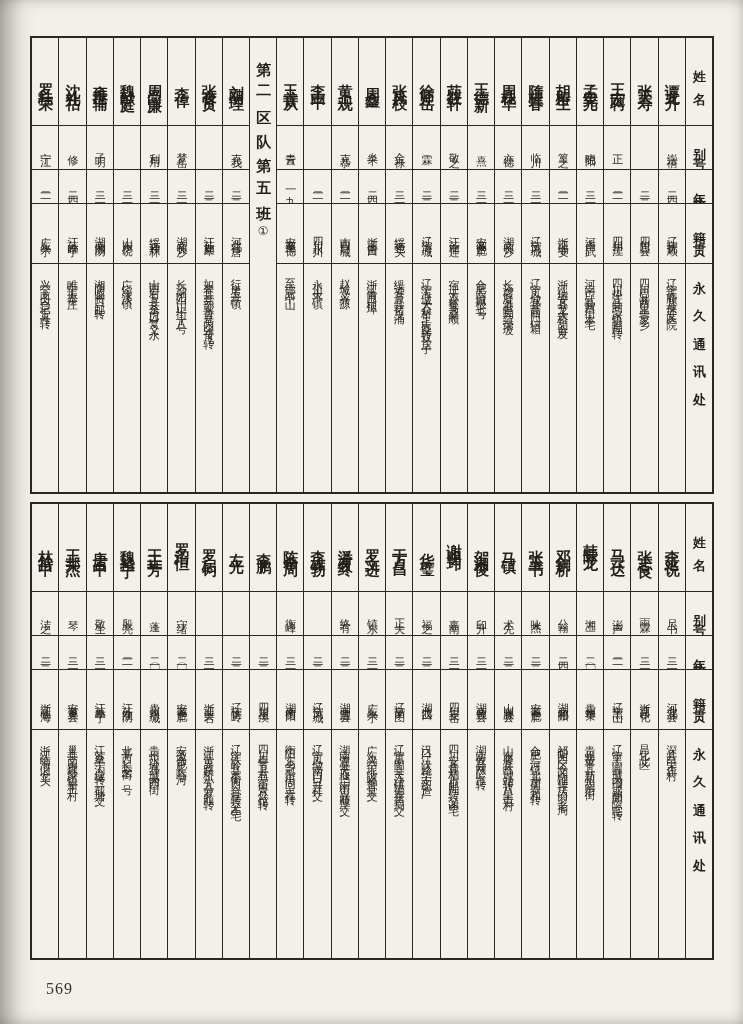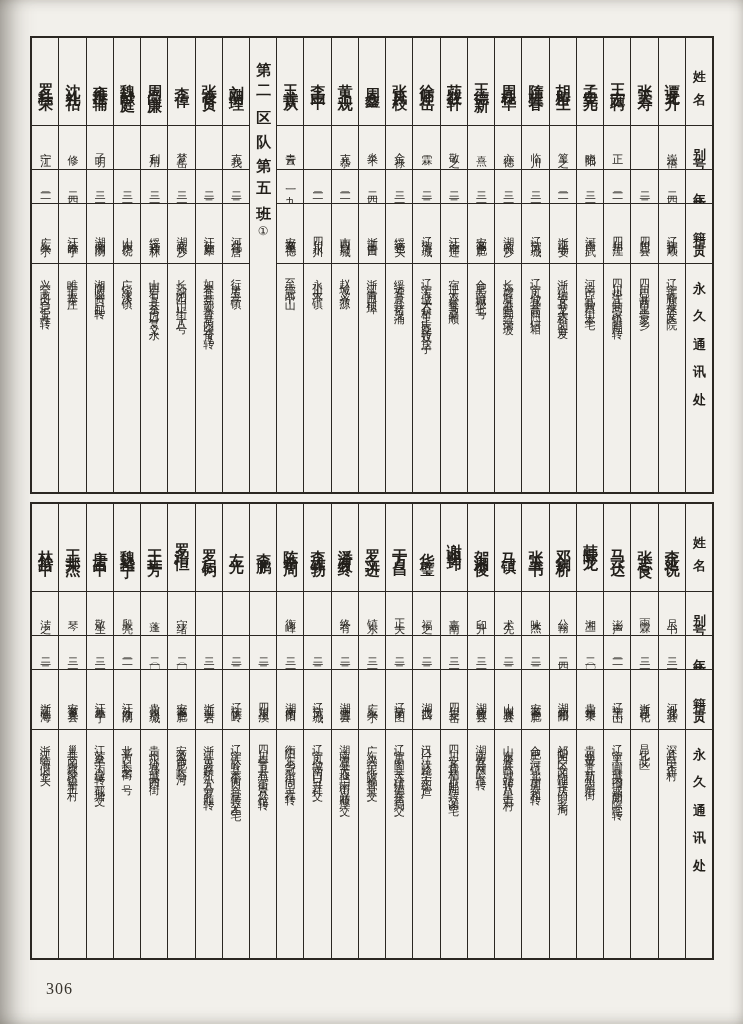--- a/index.html
+++ b/index.html
@@ -971,14 +971,14 @@
     <div class="cell native">
       <span class="vtext small-text">浙江临海</span>
     </div>
     <div class="cell addr">
       <span class="vtext addr-text">浙江临海旧仓头</span>
     </div>
   </div>
       </div>
 
   </div>
-  <div class="page-number">306</div>
+  <div class="page-number">569</div>
 </div>
 
 </body></html>

